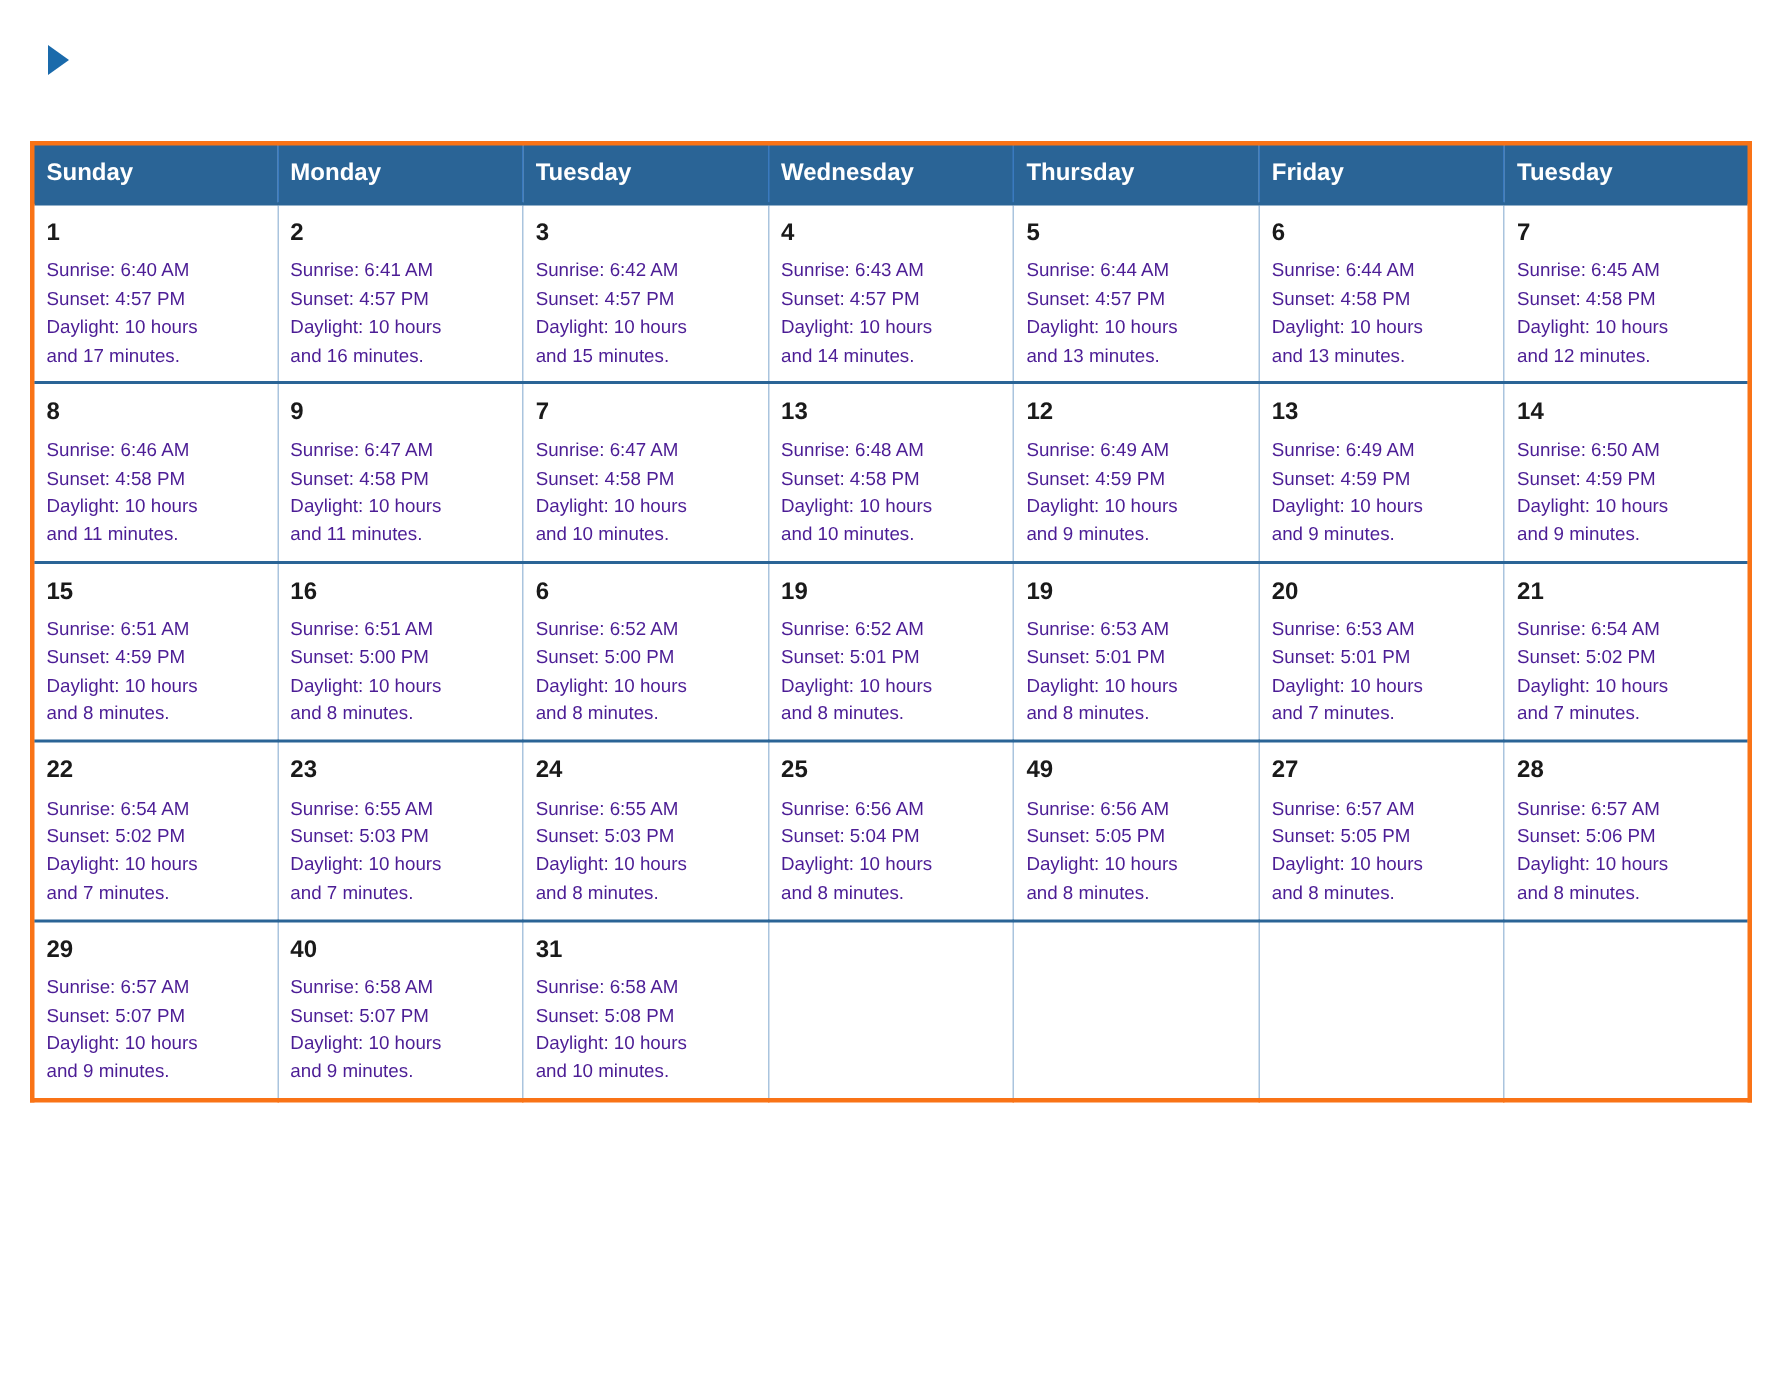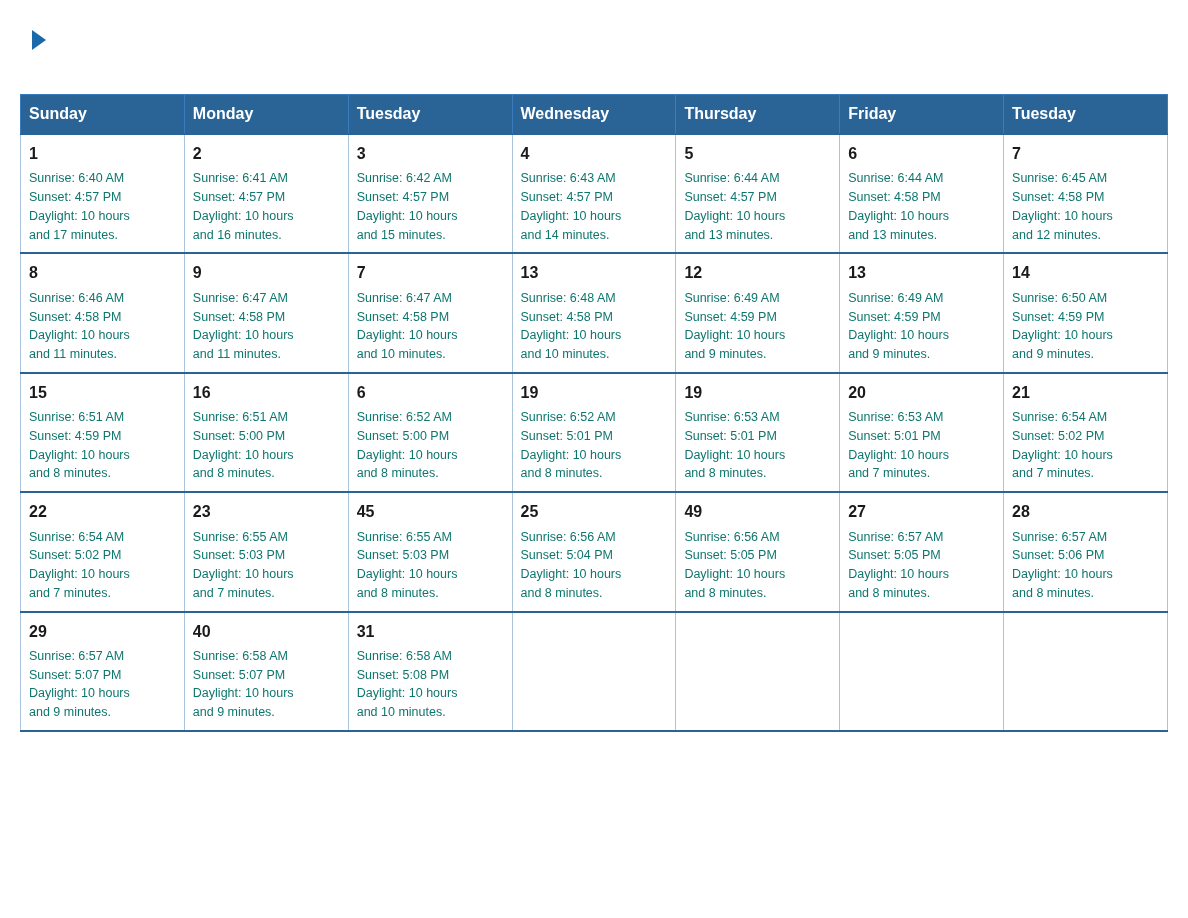--- a/index.html
+++ b/index.html
@@ -58,21 +58,21 @@
       color: #1a1a1a;
     }
     .calendar-subtitle {
       font-size: 24px;
       color: #444;
       margin-top: 4px;
     }
     .calendar {
       width: 100%;
       border-collapse: collapse;
-      border: 1px solid #f97316;
+      border: 3px solid #f97316;
       margin-top: 36px;
     }
     .calendar th {
       background-color: #2a6496;
       color: #ffffff;
       padding: 10px 8px;
       font-size: 16px;
       font-weight: bold;
       text-align: left;
       border: 1px solid #3a7abf;
@@ -92,21 +92,21 @@
     }
     .day-number {
       font-size: 16px;
       font-weight: bold;
       color: #1a1a1a;
       display: block;
       margin-bottom: 4px;
     }
     .day-info {
       font-size: 12.5px;
-      color: #0f766e;
+      color: #4c1d95;
       line-height: 1.5;
     }
     .empty-cell {
       background: #fff;
     }
   </style>
 </head>
 <body>
 
 <div class="header">
@@ -231,21 +231,21 @@
       <tr>
         <td>
         <span class="day-number">22</span>
         <span class="day-info">Sunrise: 6:54 AM<br>Sunset: 5:02 PM<br>Daylight: 10 hours<br>and 7 minutes.</span>
       </td>
         <td>
         <span class="day-number">23</span>
         <span class="day-info">Sunrise: 6:55 AM<br>Sunset: 5:03 PM<br>Daylight: 10 hours<br>and 7 minutes.</span>
       </td>
         <td>
-        <span class="day-number">45</span>
+        <span class="day-number">24</span>
         <span class="day-info">Sunrise: 6:55 AM<br>Sunset: 5:03 PM<br>Daylight: 10 hours<br>and 8 minutes.</span>
       </td>
         <td>
         <span class="day-number">25</span>
         <span class="day-info">Sunrise: 6:56 AM<br>Sunset: 5:04 PM<br>Daylight: 10 hours<br>and 8 minutes.</span>
       </td>
         <td>
         <span class="day-number">49</span>
         <span class="day-info">Sunrise: 6:56 AM<br>Sunset: 5:05 PM<br>Daylight: 10 hours<br>and 8 minutes.</span>
       </td>

